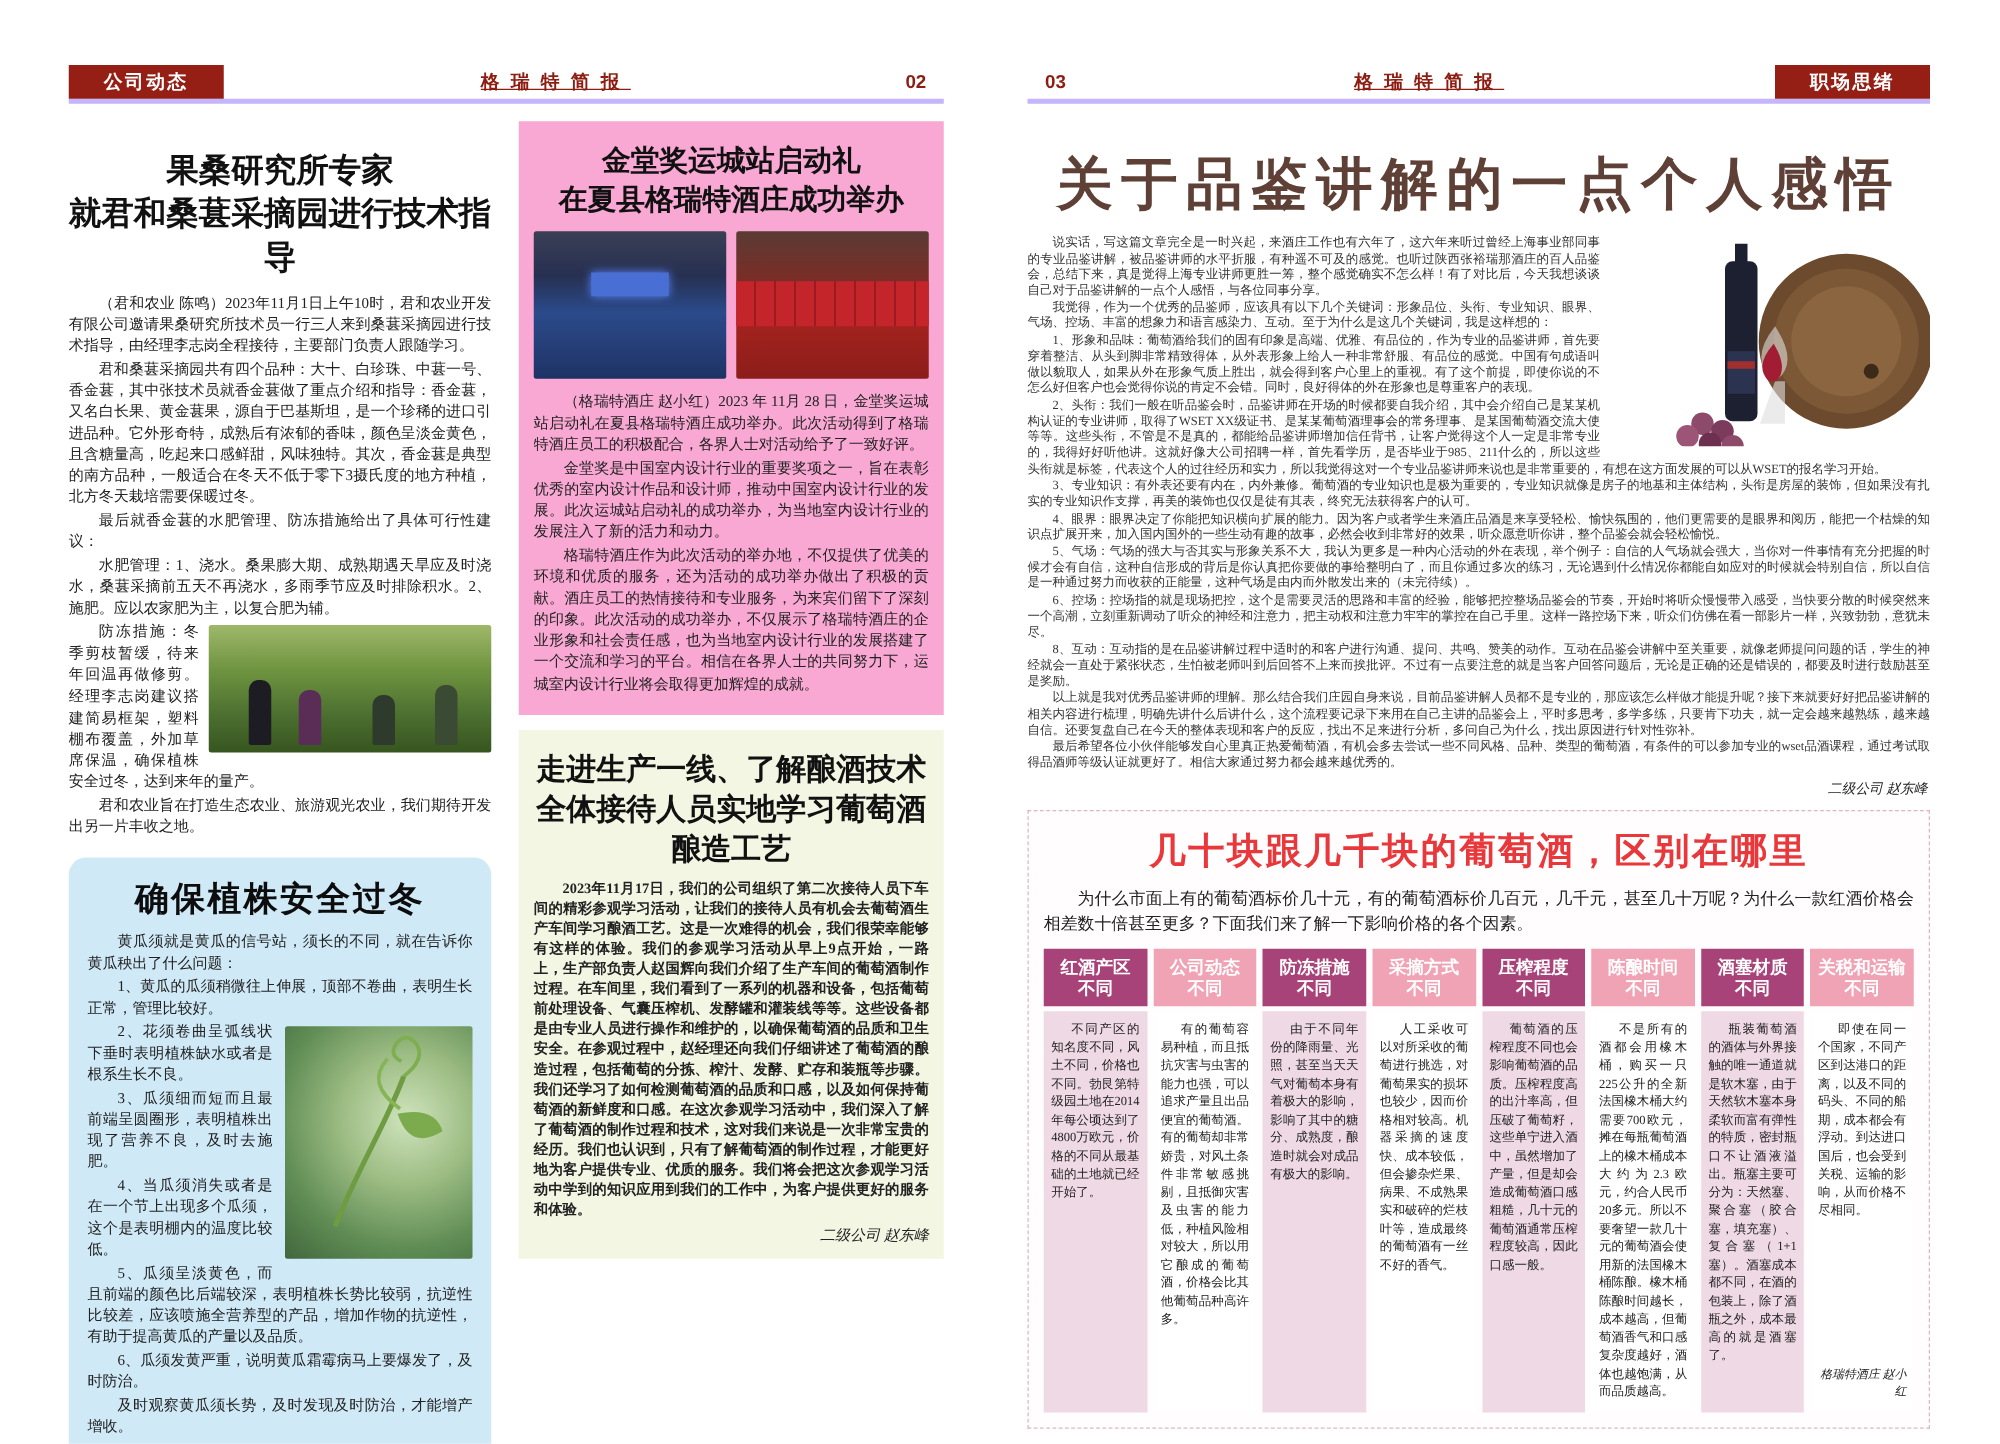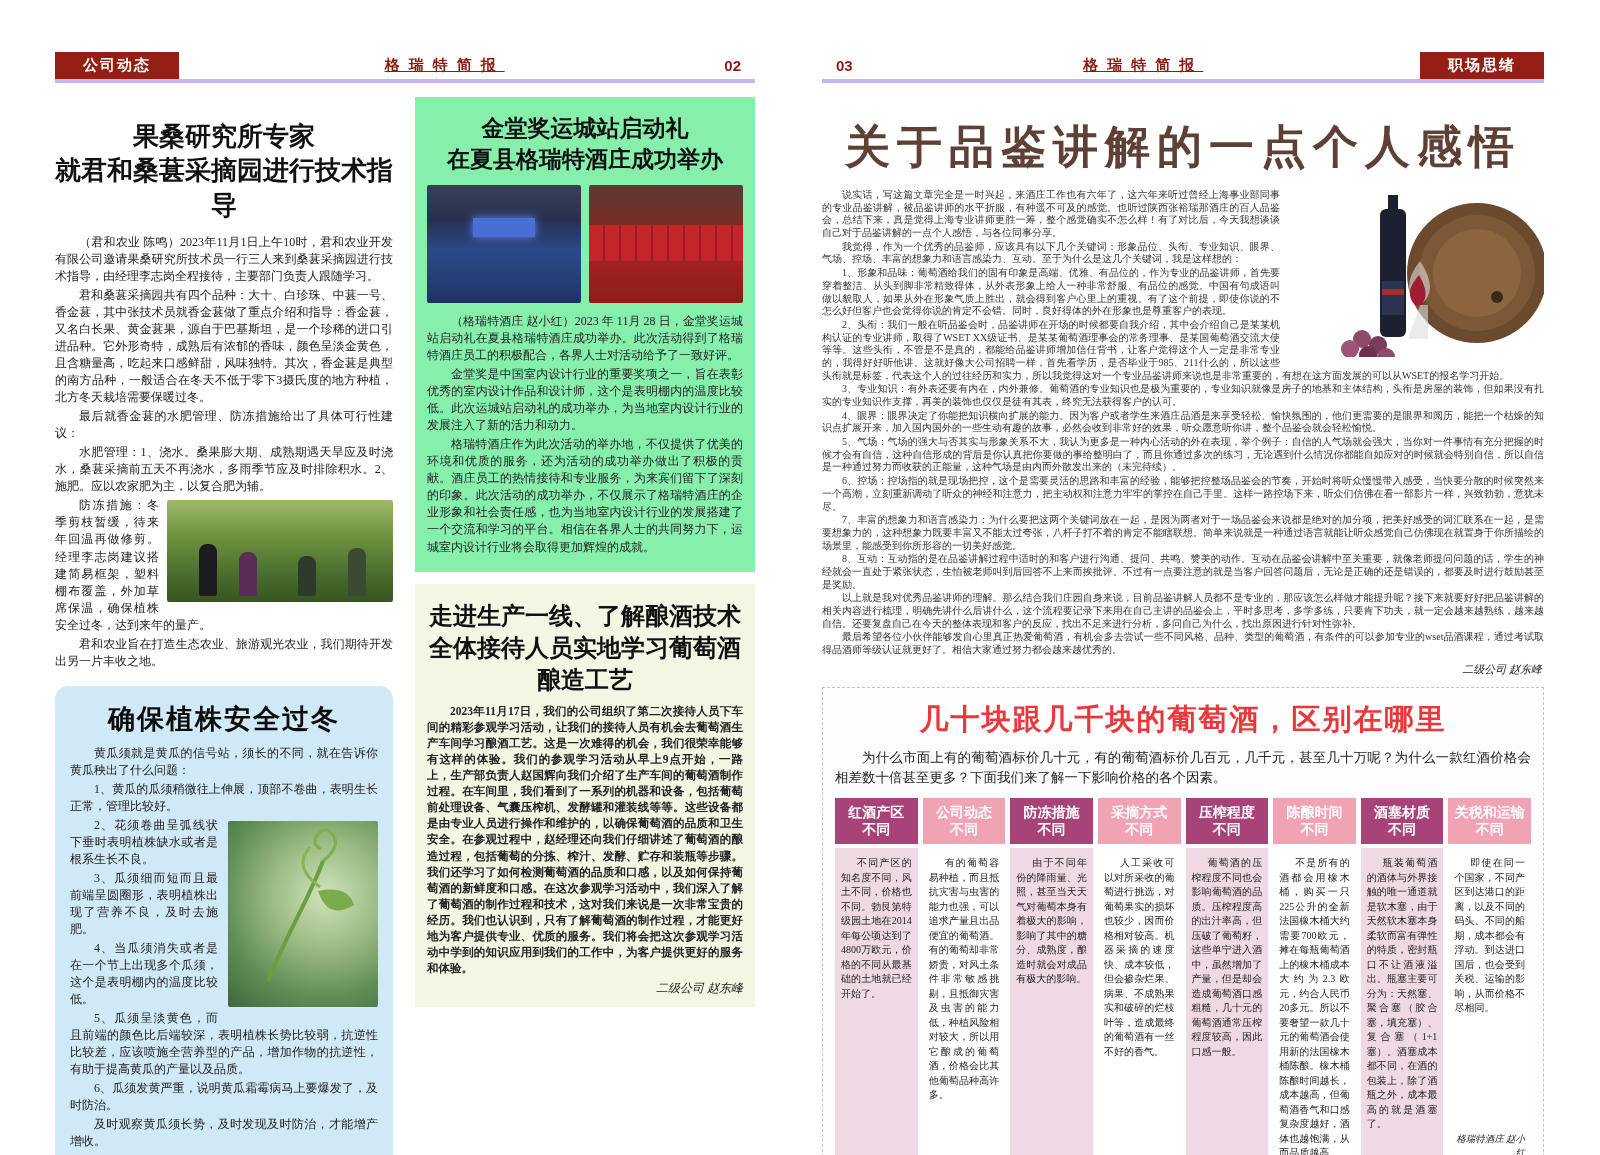--- a/index.html
+++ b/index.html
@@ -38,21 +38,21 @@
   .fig-person{position:absolute;bottom:6px;width:18px;height:52px;border-radius:8px 8px 2px 2px;}
 
   
   .box-blue{margin-top:14px;background:#cfe9f7;border-radius:14px;padding:13px 15px 10px;}
   .box-blue h2{margin:2px 0 8px;text-align:center;font-family:"Liberation Sans",sans-serif;
                font-weight:900;font-size:27px;letter-spacing:2px;color:#0d0d0d;}
   .photo-cucumber{float:right;width:150px;height:186px;margin:4px 0 4px 10px;
       background:radial-gradient(circle at 65% 40%,#cfe3bc 0%,#9dbd84 35%,#5f8c54 70%,#41663c 100%);}
 
   
-  .box-cream{background:#86efac;padding:12px 12px 14px;}
+  .box-cream{background:#f9a8d4;padding:12px 12px 14px;}
   .box-cream h2,.box-green h2{margin:4px 0 6px;text-align:center;color:#111;
       font-family:"Liberation Sans",sans-serif;font-weight:800;line-height:1.35;}
   .box-cream h2{font-size:23px;}
   .photo-row{display:flex;gap:8px;margin:10px 0 10px;}
   .photo-hall{flex:1;height:118px;
       background:linear-gradient(180deg,#3a3f55 0%,#273052 30%,#2a4a8a 55%,#27407a 75%,#1d3366 100%);position:relative;}
   .photo-hall .stage{position:absolute;top:28%;left:30%;width:40%;height:16%;background:#4a6fd4;
       box-shadow:0 0 8px #5b84ff;}
   .photo-boxes{flex:1;height:118px;position:relative;
       background:linear-gradient(180deg,#5a3b34 0%,#7c2c25 35%,#a5231f 60%,#8c1d19 100%);}
@@ -160,21 +160,21 @@
         <div class="photo-row">
           <div class="photo photo-hall">
               <div class="stage"></div>
             </div>
           <div class="photo photo-boxes">
               <div class="rowboxes"></div>
             </div>
         </div>
         <div class="bt">
           <p>（格瑞特酒庄 赵小红）2023 年 11月 28 日，金堂奖运城站启动礼在夏县格瑞特酒庄成功举办。此次活动得到了格瑞特酒庄员工的积极配合，各界人士对活动给予了一致好评。</p>
-          <p>金堂奖是中国室内设计行业的重要奖项之一，旨在表彰优秀的室内设计作品和设计师，这个是表明棚内的温度比较低。此次运城站启动礼的成功举办，为当地室内设计行业的发展注入了新的活力和动力。</p>
+          <p>金堂奖是中国室内设计行业的重要奖项之一，旨在表彰优秀的室内设计作品和设计师，推动中国室内设计行业的发展。此次运城站启动礼的成功举办，为当地室内设计行业的发展注入了新的活力和动力。</p>
           <p>格瑞特酒庄作为此次活动的举办地，不仅提供了优美的环境和优质的服务，还为活动的成功举办做出了积极的贡献。酒庄员工的热情接待和专业服务，为来宾们留下了深刻的印象。此次活动的成功举办，不仅展示了格瑞特酒庄的企业形象和社会责任感，也为当地室内设计行业的发展搭建了一个交流和学习的平台。相信在各界人士的共同努力下，运城室内设计行业将会取得更加辉煌的成就。</p>
         </div>
       </div>
 
       <div class="box-green">
         <h2>
           <div>走进生产一线、了解酿酒技术</div>
           <div>全体接待人员实地学习葡萄酒酿造工艺</div>
         </h2>
         <div class="bt-sm">
@@ -219,21 +219,20 @@
       </svg>
     </div>
     <p>说实话，写这篇文章完全是一时兴起，来酒庄工作也有六年了，这六年来听过曾经上海事业部同事的专业品鉴讲解，被品鉴讲师的水平折服，有种遥不可及的感觉。也听过陕西张裕瑞那酒庄的百人品鉴会，总结下来，真是觉得上海专业讲师更胜一筹，整个感觉确实不怎么样！有了对比后，今天我想谈谈自己对于品鉴讲解的一点个人感悟，与各位同事分享。</p>
     <p>我觉得，作为一个优秀的品鉴师，应该具有以下几个关键词：形象品位、头衔、专业知识、眼界、气场、控场、丰富的想象力和语言感染力、互动。至于为什么是这几个关键词，我是这样想的：</p>
     <p>1、形象和品味：葡萄酒给我们的固有印象是高端、优雅、有品位的，作为专业的品鉴讲师，首先要穿着整洁、从头到脚非常精致得体，从外表形象上给人一种非常舒服、有品位的感觉。中国有句成语叫做以貌取人，如果从外在形象气质上胜出，就会得到客户心里上的重视。有了这个前提，即使你说的不怎么好但客户也会觉得你说的肯定不会错。同时，良好得体的外在形象也是尊重客户的表现。</p>
     <p>2、头衔：我们一般在听品鉴会时，品鉴讲师在开场的时候都要自我介绍，其中会介绍自己是某某机构认证的专业讲师，取得了WSET XX级证书、是某某葡萄酒理事会的常务理事、是某国葡萄酒交流大使等等。这些头衔，不管是不是真的，都能给品鉴讲师增加信任背书，让客户觉得这个人一定是非常专业的，我得好好听他讲。这就好像大公司招聘一样，首先看学历，是否毕业于985、211什么的，所以这些头衔就是标签，代表这个人的过往经历和实力，所以我觉得这对一个专业品鉴讲师来说也是非常重要的，有想在这方面发展的可以从WSET的报名学习开始。</p>
     <p>3、专业知识：有外表还要有内在，内外兼修。葡萄酒的专业知识也是极为重要的，专业知识就像是房子的地基和主体结构，头衔是房屋的装饰，但如果没有扎实的专业知识作支撑，再美的装饰也仅仅是徒有其表，终究无法获得客户的认可。</p>
     <p>4、眼界：眼界决定了你能把知识横向扩展的能力。因为客户或者学生来酒庄品酒是来享受轻松、愉快氛围的，他们更需要的是眼界和阅历，能把一个枯燥的知识点扩展开来，加入国内国外的一些生动有趣的故事，必然会收到非常好的效果，听众愿意听你讲，整个品鉴会就会轻松愉悦。</p>
     <p>5、气场：气场的强大与否其实与形象关系不大，我认为更多是一种内心活动的外在表现，举个例子：自信的人气场就会强大，当你对一件事情有充分把握的时候才会有自信，这种自信形成的背后是你认真把你要做的事给整明白了，而且你通过多次的练习，无论遇到什么情况你都能自如应对的时候就会特别自信，所以自信是一种通过努力而收获的正能量，这种气场是由内而外散发出来的（未完待续）。</p>
     <p>6、控场：控场指的就是现场把控，这个是需要灵活的思路和丰富的经验，能够把控整场品鉴会的节奏，开始时将听众慢慢带入感受，当快要分散的时候突然来一个高潮，立刻重新调动了听众的神经和注意力，把主动权和注意力牢牢的掌控在自己手里。这样一路控场下来，听众们仿佛在看一部影片一样，兴致勃勃，意犹未尽。</p>
-    <p>7、丰富的想象力和语言感染力：为什么要把这两个关键词放在一起，是因为两者对于一场品鉴会来说都是绝对的加分项，把美好感受的词汇联系在一起，是需要想象力的，这种想象力既要丰富又不能太过夸张，八杆子打不着的肯定不能瞎联想。简单来说就是一种通过语言就能让听众感觉自己仿佛现在就置身于你所描绘的场景里，能感受到你所形容的一切美好感觉。</p>
     <p>8、互动：互动指的是在品鉴讲解过程中适时的和客户进行沟通、提问、共鸣、赞美的动作。互动在品鉴会讲解中至关重要，就像老师提问问题的话，学生的神经就会一直处于紧张状态，生怕被老师叫到后回答不上来而挨批评。不过有一点要注意的就是当客户回答问题后，无论是正确的还是错误的，都要及时进行鼓励甚至是奖励。</p>
     <p>以上就是我对优秀品鉴讲师的理解。那么结合我们庄园自身来说，目前品鉴讲解人员都不是专业的，那应该怎么样做才能提升呢？接下来就要好好把品鉴讲解的相关内容进行梳理，明确先讲什么后讲什么，这个流程要记录下来用在自己主讲的品鉴会上，平时多思考，多学多练，只要肯下功夫，就一定会越来越熟练，越来越自信。还要复盘自己在今天的整体表现和客户的反应，找出不足来进行分析，多问自己为什么，找出原因进行针对性弥补。</p>
     <p>最后希望各位小伙伴能够发自心里真正热爱葡萄酒，有机会多去尝试一些不同风格、品种、类型的葡萄酒，有条件的可以参加专业的wset品酒课程，通过考试取得品酒师等级认证就更好了。相信大家通过努力都会越来越优秀的。</p>
   </div>
   <div class="rt-byline">二级公司 赵东峰</div>
 
   <div class="box-pink">
     <h2>几十块跟几千块的葡萄酒，区别在哪里</h2>
     <div class="pink-intro">
       <p>为什么市面上有的葡萄酒标价几十元，有的葡萄酒标价几百元，几千元，甚至几十万呢？为什么一款红酒价格会相差数十倍甚至更多？下面我们来了解一下影响价格的各个因素。</p>

